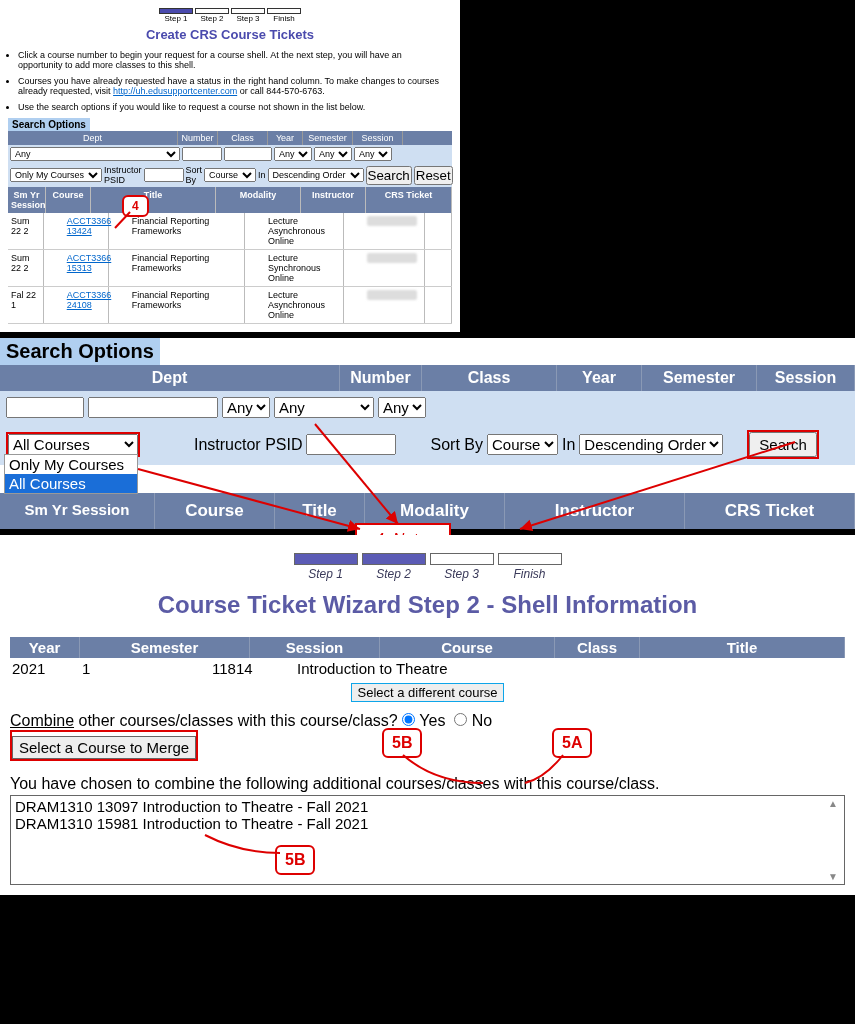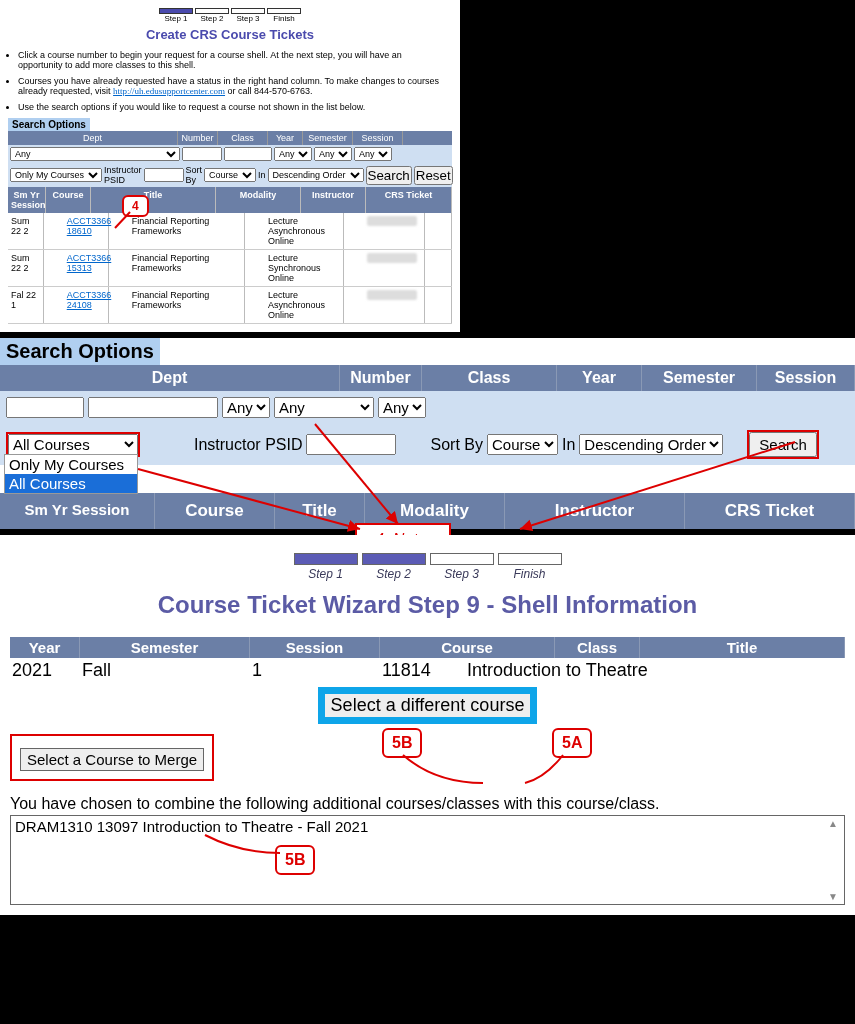--- a/index.html
+++ b/index.html
@@ -7,21 +7,21 @@
 .panel { background: #fff; margin-bottom: 6px; position: relative; }
 .panel1 { padding: 8px; width: 460px; }
 
 
 .steps-sm { display: flex; justify-content: center; gap: 2px; margin-bottom: 4px; }
 .step-sm { width: 34px; text-align: center; font-size: 8px; }
 .step-sm-bar { height: 6px; border: 1px solid #333; }
 .step-sm.active .step-sm-bar { background: #4a4aad; }
 .title-sm { text-align: center; color: #4a4aad; font-weight: bold; font-size: 13px; margin-bottom: 8px; }
 .bullet { font-size: 9px; margin: 6px 10px; }
-.bullet a { color: #0066cc; font-family: Liberation Serif, serif; }
+.bullet a { color: #0066cc; }
 
 
 .so-label-sm { background: #b0cff0; font-weight: bold; font-size: 10px; padding: 1px 4px; display: inline-block; }
 .so-header-sm { background: #6b7fa6; display: flex; font-size: 9px; color: #fff; text-align: center; }
 .so-header-sm > div { border-right: 1px solid #999; padding: 2px; }
 .so-row-sm { background: #cfdff2; display: flex; align-items: center; padding: 2px; font-size: 9px; gap: 2px; }
 .so-row-sm select, .so-row-sm input { font-size: 9px; }
 .so-row-sm input[type="text"] { width: 40px; }
 
 
@@ -54,30 +54,30 @@
 
 .panel3 { padding: 18px 10px 10px; font-size: 15px; }
 .steps-lg { display: flex; justify-content: center; gap: 4px; }
 .step-lg { width: 64px; text-align: center; font-size: 12px; font-style: italic; color: #3a3a5a; }
 .step-lg-bar { height: 12px; border: 1px solid #666; margin-bottom: 2px; }
 .step-lg.active .step-lg-bar { background: #5b5bb5; }
 .title-lg { text-align: center; font-size: 24px; color: #5b5ba5; font-weight: bold; margin: 10px 0 18px; }
 .q-text { font-weight: bold; font-size: 15px; margin-bottom: 2px; }
 .info-hdr { background: #6b7fa6; display: flex; color: #fff; font-weight: bold; text-align: center; }
 .info-hdr > div { padding: 2px; border-right: 1px solid #8a99b5; }
-.info-row { display: flex; font-size: 18px; }
+.info-row { display: flex; font-size: 15px; }
 .info-row > div { padding: 2px; }
-.sel-diff { display: block; margin: 4px auto 10px; font-size: 18px; padding: 1px 6px; background: #eee; border: 7px solid #0ea5e9; }
+.sel-diff { display: block; margin: 4px auto 10px; font-size: 13px; padding: 1px 6px; background: #eee; border: 1px solid #0ea5e9; }
 .arrow-red { color: #d00; font-size: 14px; }
 .co-title { font-weight: bold; font-size: 17px; }
 .combine-line { font-size: 16px; }
 .combine-line u { text-decoration: underline; }
 .hint { font-size: 14px; color: #444; }
 .merge-btn { font-size: 15px; padding: 2px 6px; border: 1px solid #666; background: #eee; display: inline-block; margin-top: 4px; }
-.merge-wrap { display: inline-block; border: 2px solid #d00; padding: 8px; }
+.merge-wrap { display: inline-block; border: 2px solid #d00; padding: 0; }
 .combine-text { font-size: 16px; margin-top: 14px; }
 .merge-list { border: 1px solid #666; background: #fff; height: 90px; font-size: 15px; padding: 2px 4px; margin-top: 2px; position: relative; }
 .scroll-arrows { position: absolute; right: 2px; top: 2px; bottom: 2px; width: 14px; display: flex; flex-direction: column; justify-content: space-between; color: #888; font-size: 10px; }
 </style>
 </head>
 <body>
 
 <div class="panel panel1">
   <div class="steps-sm">
     <div class="step-sm active"><div class="step-sm-bar"></div><span>Step 1</span></div>
@@ -127,21 +127,21 @@
     <div style="width:38px">Sm Yr Session</div>
     <div style="width:45px">Course</div>
     <div style="width:125px">Title</div>
     <div style="width:85px">Modality</div>
     <div style="width:65px">Instructor</div>
     <div style="flex:1">CRS Ticket</div>
   </div>
   <div id="p1-rows">
       <div class="results-row-sm">
         <div style="width:38px">Sum 22 2</div>
-        <div style="width:45px"><a href="#" class="course-link">ACCT3366 18610</a></div>
+        <div style="width:45px"><a href="#" class="course-link">ACCT3366 13424</a></div>
         <div style="width:125px">Financial Reporting Frameworks</div>
         <div style="width:85px">Lecture Asynchronous Online</div>
         <div style="width:65px">
           <div class="blur-box"></div>
         </div>
         <div style="flex:1"></div>
       </div>
       <div class="results-row-sm">
         <div style="width:38px">Sum 22 2</div>
         <div style="width:45px"><a href="#" class="course-link">ACCT3366 15313</a></div>
@@ -229,46 +229,51 @@
   </svg>
 </div>
 
 <div class="panel panel3" style="position:relative;">
   <div class="steps-lg">
     <div class="step-lg active"><div class="step-lg-bar"></div><span>Step 1</span></div>
     <div class="step-lg active"><div class="step-lg-bar"></div><span>Step 2</span></div>
     <div class="step-lg"><div class="step-lg-bar"></div><span>Step 3</span></div>
     <div class="step-lg"><div class="step-lg-bar"></div><span>Finish</span></div>
   </div>
-  <div class="title-lg">Course Ticket Wizard Step 9 - Shell Information</div>
+  <div class="title-lg">Course Ticket Wizard Step 2 - Shell Information</div>
 
   <div class="info-hdr">
     <div style="width:70px">Year</div>
     <div style="width:170px">Semester</div>
     <div style="width:130px">Session</div>
     <div style="width:175px">Course</div>
     <div style="width:85px">Class</div>
     <div style="flex:1">Title</div>
   </div>
   <div class="info-row">
     <div style="width:70px">2021</div>
-    <div style="width:170px">Fall</div>
     <div style="width:130px">1</div>
     <div style="width:85px">11814</div>
     <div style="flex:1">Introduction to Theatre</div>
   </div>
   <div style="text-align:center;">
       <button class="sel-diff">Select a different course</button>
     </div>
 
+  <div class="combine-line">
+    <u>Combine</u><span> other courses/classes with this course/class? </span>
+    <input type="radio" name="yn" checked="" style=""> <span>Yes</span>
+    &nbsp;<input type="radio" name="yn" style=""> <span>No</span>
+  </div>
   <span class="merge-wrap"><button class="merge-btn">Select a Course to Merge</button></span>
 
   <div class="combine-text">You have chosen to combine the following additional courses/classes with this course/class.</div>
   <div class="merge-list">
     <div>DRAM1310 13097 Introduction to Theatre - Fall 2021</div>
+    <div>DRAM1310 15981 Introduction to Theatre - Fall 2021</div>
     <div class="scroll-arrows">
         <span>▲</span>
         <span>▼</span>
       </div>
   </div>
 
   <div class="callout" style="top:193px; left:382px; font-size:16px; padding:4px 8px;">5B</div>
   <div class="callout" style="top:193px; left:552px; font-size:16px; padding:4px 8px;">5A</div>
   <div class="callout" style="top:310px; left:275px; font-size:16px; padding:4px 8px;">5B</div>
   <svg class="arrow-line" style="top:218px;left:395px;" width="200" height="40" overflow="visible">

